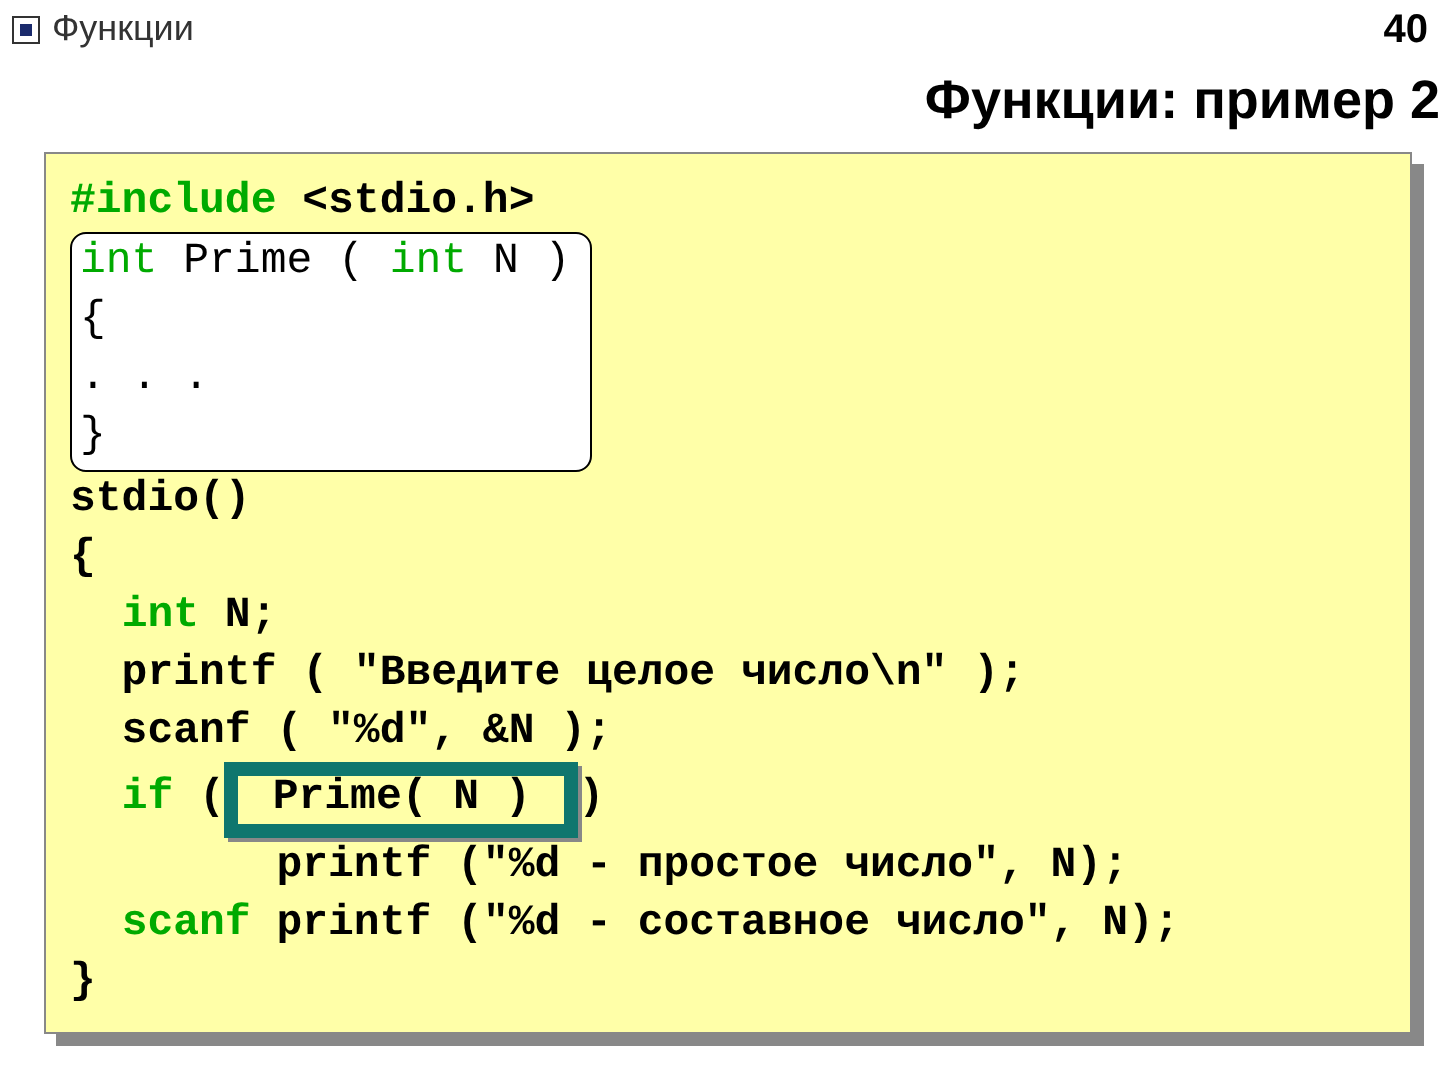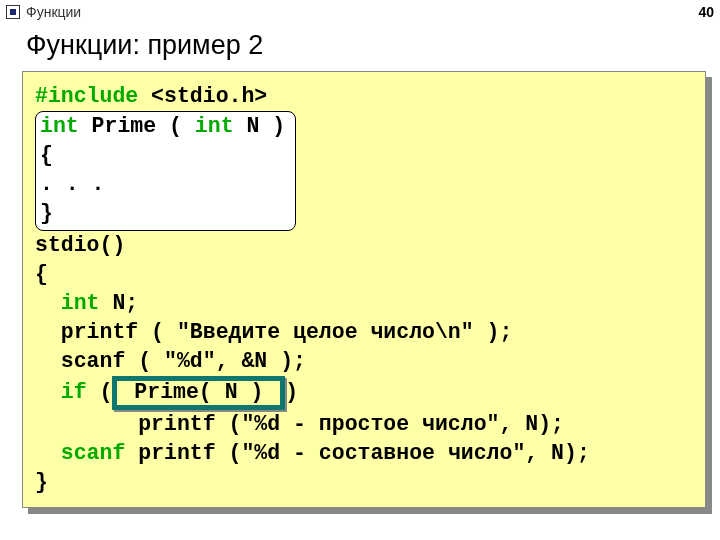--- a/index.html
+++ b/index.html
@@ -25,36 +25,37 @@
     align-items: center;
     justify-content: center;
     margin-right: 6px;
   }
   .bullet-inner {
     width: 6px;
     height: 6px;
     background: #1a2a6c;
   }
   .breadcrumb {
-    font-size: 14px;
+    font-size: 18px;
     color: #333;
   }
   .page-num {
     position: absolute;
     right: 6px;
     top: 4px;
-    font-size: 14px;
+    font-size: 20px;
     font-weight: bold;
     color: #000;
   }
   .title {
     font-size: 27px;
-    font-weight: normal;
+    font-weight: bold;
     color: #000;
     margin: 8px 0 10px 26px;
+    text-align: right;
   }
   .code-wrap {
     margin: 0 14px 0 22px;
     position: relative;
   }
   .code-shadow {
     position: absolute;
     top: 6px;
     left: 6px;
     right: -6px;
@@ -79,42 +80,42 @@
   .func-box {
     display: inline-block;
     background: #fff;
     border: 1px solid #000;
     border-radius: 8px;
     padding: 0px 10px 2px 4px;
     vertical-align: top;
     line-height: 1.35;
     font-family: "Courier New", monospace;
     font-size: 21.5px;
-    font-weight: bold;
+    font-weight: normal;
     white-space: pre;
   }
   .callout {
     position: absolute;
     background: #fff;
     border: 1px solid #000;
     box-shadow: 2px 2px 0 #888;
     padding: 2px 10px;
     font-family: Arial, sans-serif;
     font-size: 20px;
     font-weight: normal;
     color: #000;
   }
   .pointer-line {
     position: absolute;
     height: 2px;
     background: #000;
   }
   .hl-box {
     display: inline-block;
-    border: 5px solid #0f766e;
+    border: 7px solid #0f766e;
     box-shadow: 2px 2px 0 #888;
     background: #ffffa8;
     padding: 0 4px;
     line-height: 1.1;
   }
 </style>
 </head>
 <body>
 
 <div class="header-bar">

